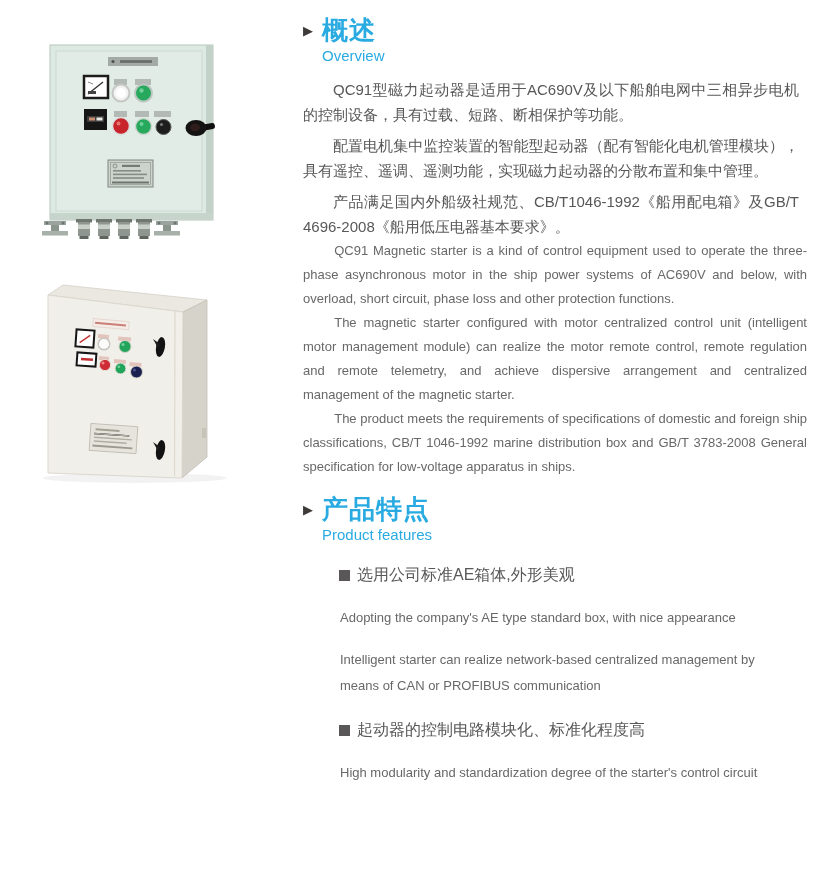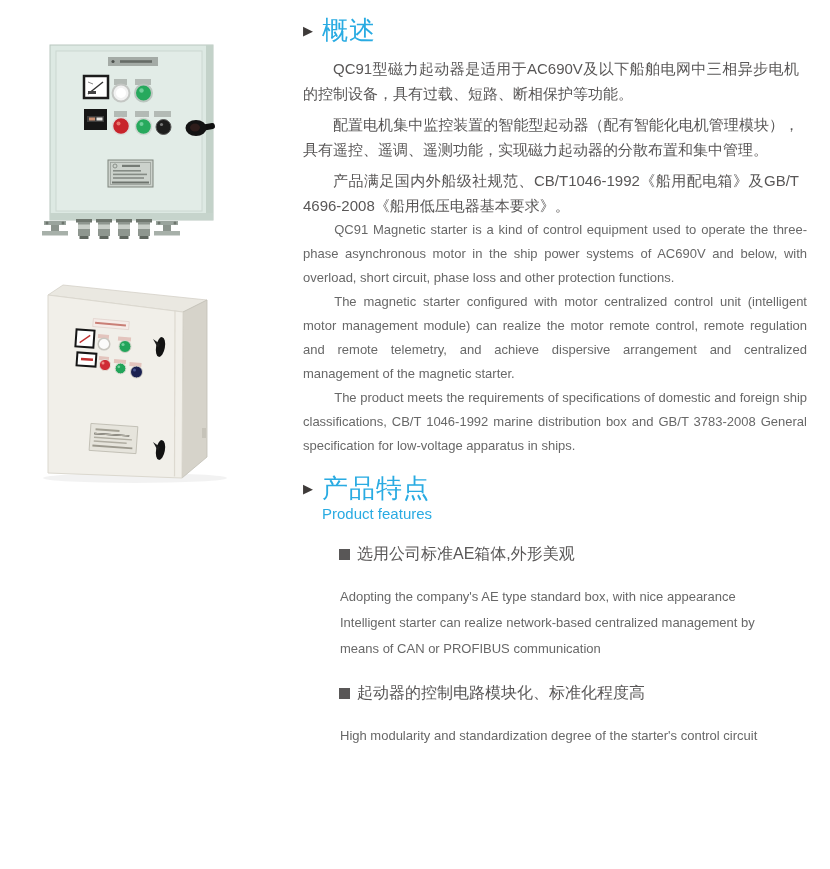--- a/index.html
+++ b/index.html
@@ -14,21 +14,21 @@
 
   
   .fig1 { position:absolute; left:30px; top:35px; width:235px; height:215px; }
   .fig2 { position:absolute; left:35px; top:278px; width:220px; height:210px; }
 
   
   .content { position:absolute; left:303px; top:16px; width:504px; }
 
   .sec-header { display:flex; align-items:flex-start; }
   .marker { color:#3e3a39; font-size:13px; line-height:13px; width:19px; padding-top:8px; flex:0 0 19px; }
-  .title-zh { color:#29abe2; font-size:26px; line-height:28px; font-weight:400; letter-spacing:1px; }
+  .title-zh { color:#29abe2; font-size:26px; line-height:28px; font-weight:700; letter-spacing:1px; }
   .subtitle-en { color:#29abe2; font-size:15px; line-height:18px; margin:3px 0 0 19px; }
 
   .para-zh {
     margin:6px 8px 0 0; color:#595757; font-size:15px; line-height:25px;
     text-align:justify; text-indent:2em;
   }
   .para-zh.first { margin-top:12px; }
 
   .para-en {
     margin:0; color:#686868; font-size:13px; line-height:24px;
@@ -41,21 +41,21 @@
   .features { margin-top:10px; padding-left:19px; width:462px; }
   .feature-zh {
     color:#595757; font-size:16px; line-height:27px; margin:17px;
     display:block;
   }
   .bullet {
     display:inline-block; width:11px; height:11px; background:#595757;
     margin-right:7px; vertical-align:-1px;
   }
   .feature-en {
-    color:#686868; font-size:13px; line-height:26px; margin:0 0 0 18px;
+    color:#686868; font-size:13px; line-height:26px; margin:16px 0 0 18px;
     text-align:left; max-width:438px;
   }
 </style>
 </head>
 <body>
 
 <div class="page">
 
   <div class="fig1">
     <svg width="235" height="215" viewBox="0 0 235 215">
@@ -250,20 +250,21 @@
     </svg>
   </div>
 
   <div class="content">
 
     <div>
       <div class="sec-header">
         <span class="marker">▶</span>
         <span class="title-zh">概述</span>
       </div>
+      <div class="subtitle-en">Overview</div>
 
       <p class="para-zh first">QC91型磁力起动器是适用于AC690V及以下船舶电网中三相异步电机的控制设备，具有过载、短路、断相保护等功能。</p>
       <p class="para-zh">配置电机集中监控装置的智能型起动器（配有智能化电机管理模块），具有遥控、遥调、遥测功能，实现磁力起动器的分散布置和集中管理。</p>
       <p class="para-zh">产品满足国内外船级社规范、CB/T1046-1992《船用配电箱》及GB/T 4696-2008《船用低压电器基本要求》。</p>
 
       <p class="para-en first">QC91 Magnetic starter is a kind of control equipment used to operate the three-phase asynchronous motor in the ship power systems of AC690V and below, with overload, short circuit, phase loss and other protection functions.</p>
       <p class="para-en">The magnetic starter configured with motor centralized control unit (intelligent motor management module) can realize the motor remote control, remote regulation and remote telemetry, and achieve dispersive arrangement and centralized management of the magnetic starter.</p>
       <p class="para-en">The product meets the requirements of specifications of domestic and foreign ship classifications, CB/T 1046-1992 marine distribution box and GB/T 3783-2008 General specification for low-voltage apparatus in ships.</p>
     </div>
 

